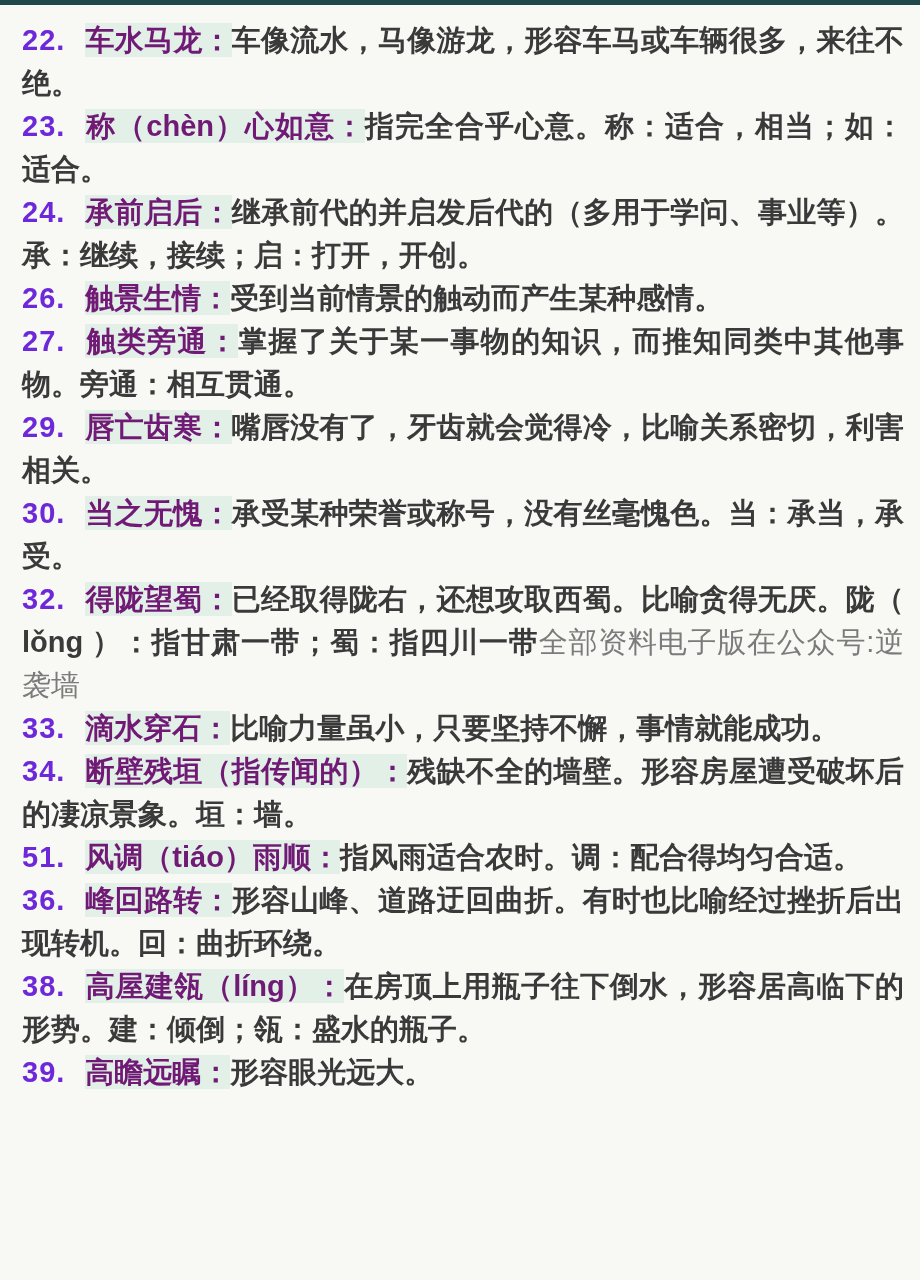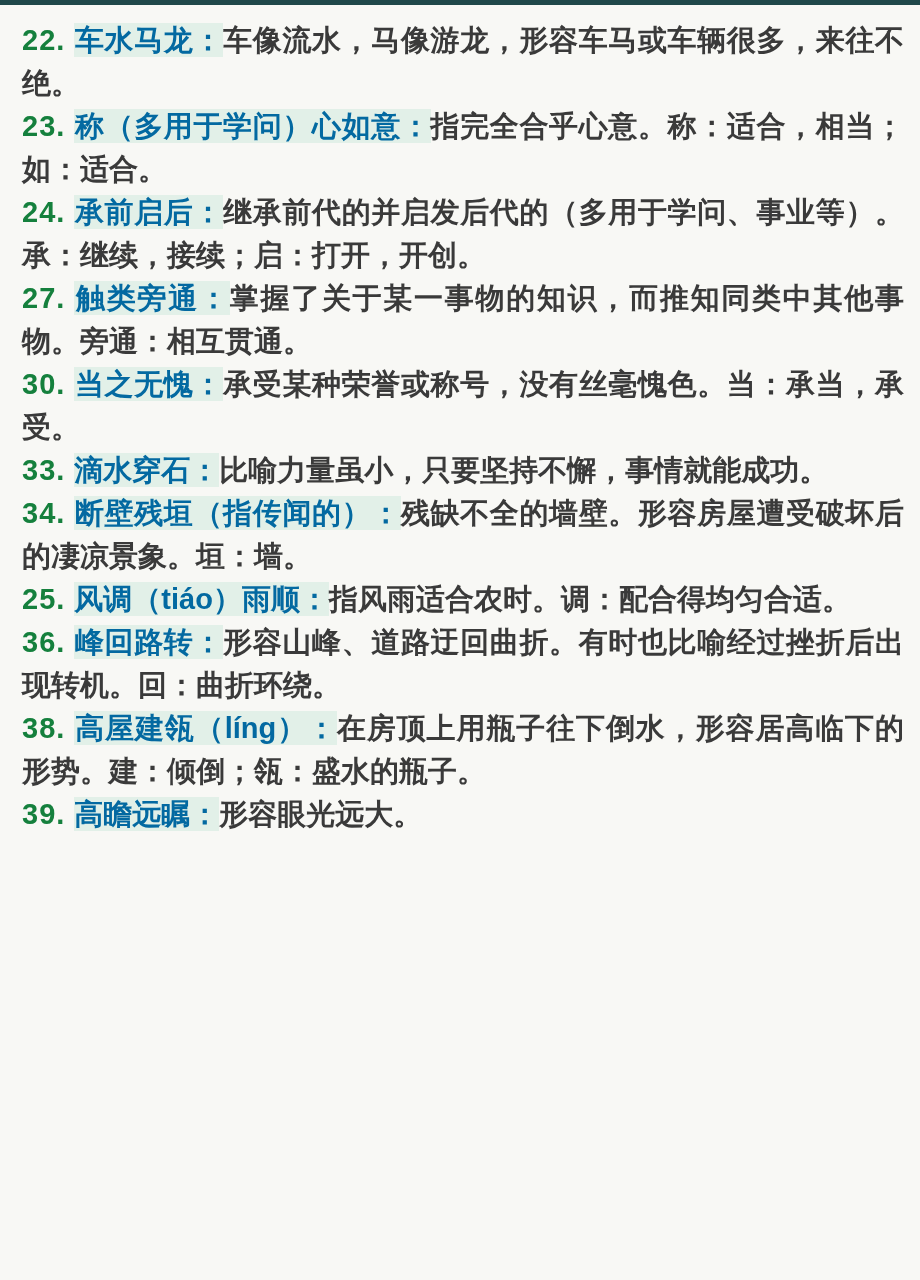--- a/index.html
+++ b/index.html
@@ -23,26 +23,26 @@
     font-size: 29px;
     line-height: 43px;
     font-weight: 700;
     color: #3a3a3a;
     text-align: justify;
   }
   .entry {
     margin: 0;
   }
   .num {
-    color: #15803d;
-    margin-right: 9px;
+    color: #6d28d9;
+    margin-right: 20px;
     letter-spacing: 1px;
   }
   .term {
-    color: #0369a1;
+    color: #701a75;
     background: #e2f0e8;
     padding: 1px 0;
   }
   .def {
     color: #3a3a3a;
   }
   .watermark {
     color: #7b7b7b;
     font-weight: 400;
   }
@@ -51,51 +51,60 @@
 <body>
 
 <div class="page">
   <div class="top-strip"></div>
   <div class="content" id="idiom-list">
   <p class="entry">
     <span class="num">22.</span><span class="term">车水马龙：</span><span class="def">车像流水，马像游龙，形容车马或车辆很多，来往不绝。</span>
   </p>
 
   <p class="entry">
-    <span class="num">23.</span><span class="term">称（多用于学问）心如意：</span><span class="def">指完全合乎心意。称：适合，相当；如：适合。</span>
+    <span class="num">23.</span><span class="term">称（chèn）心如意：</span><span class="def">指完全合乎心意。称：适合，相当；如：适合。</span>
   </p>
 
   <p class="entry">
     <span class="num">24.</span><span class="term">承前启后：</span><span class="def">继承前代的并启发后代的（多用于学问、事业等）。承：继续，接续；启：打开，开创。</span>
   </p>
 
 
+  <p class="entry">
+    <span class="num">26.</span><span class="term">触景生情：</span><span class="def">受到当前情景的触动而产生某种感情。</span>
+  </p>
 
   <p class="entry">
     <span class="num">27.</span><span class="term">触类旁通：</span><span class="def">掌握了关于某一事物的知识，而推知同类中其他事物。旁通：相互贯通。</span>
   </p>
 
 
+  <p class="entry">
+    <span class="num">29.</span><span class="term">唇亡齿寒：</span><span class="def">嘴唇没有了，牙齿就会觉得冷，比喻关系密切，利害相关。</span>
+  </p>
 
   <p class="entry">
     <span class="num">30.</span><span class="term">当之无愧：</span><span class="def">承受某种荣誉或称号，没有丝毫愧色。当：承当，承受。</span>
   </p>
 
 
+  <p class="entry">
+    <span class="num">32.</span><span class="term">得陇望蜀：</span><span class="def">已经取得陇右，还想攻取西蜀。比喻贪得无厌。陇（ lǒng ）：指甘肃一带；蜀：指四川一带</span><span class="watermark">全部资料电子版在公众号:逆袭墙</span>
+  </p>
 
   <p class="entry">
     <span class="num">33.</span><span class="term">滴水穿石：</span><span class="def">比喻力量虽小，只要坚持不懈，事情就能成功。</span>
   </p>
 
   <p class="entry">
     <span class="num">34.</span><span class="term">断壁残垣（指传闻的）：</span><span class="def">残缺不全的墙壁。形容房屋遭受破坏后的凄凉景象。垣：墙。</span>
   </p>
 
   <p class="entry">
-    <span class="num">25.</span><span class="term">风调（tiáo）雨顺：</span><span class="def">指风雨适合农时。调：配合得均匀合适。</span>
+    <span class="num">51.</span><span class="term">风调（tiáo）雨顺：</span><span class="def">指风雨适合农时。调：配合得均匀合适。</span>
   </p>
 
   <p class="entry">
     <span class="num">36.</span><span class="term">峰回路转：</span><span class="def">形容山峰、道路迂回曲折。有时也比喻经过挫折后出现转机。回：曲折环绕。</span>
   </p>
 
 
   <p class="entry">
     <span class="num">38.</span><span class="term">高屋建瓴（líng）：</span><span class="def">在房顶上用瓶子往下倒水，形容居高临下的形势。建：倾倒；瓴：盛水的瓶子。</span>
   </p>

